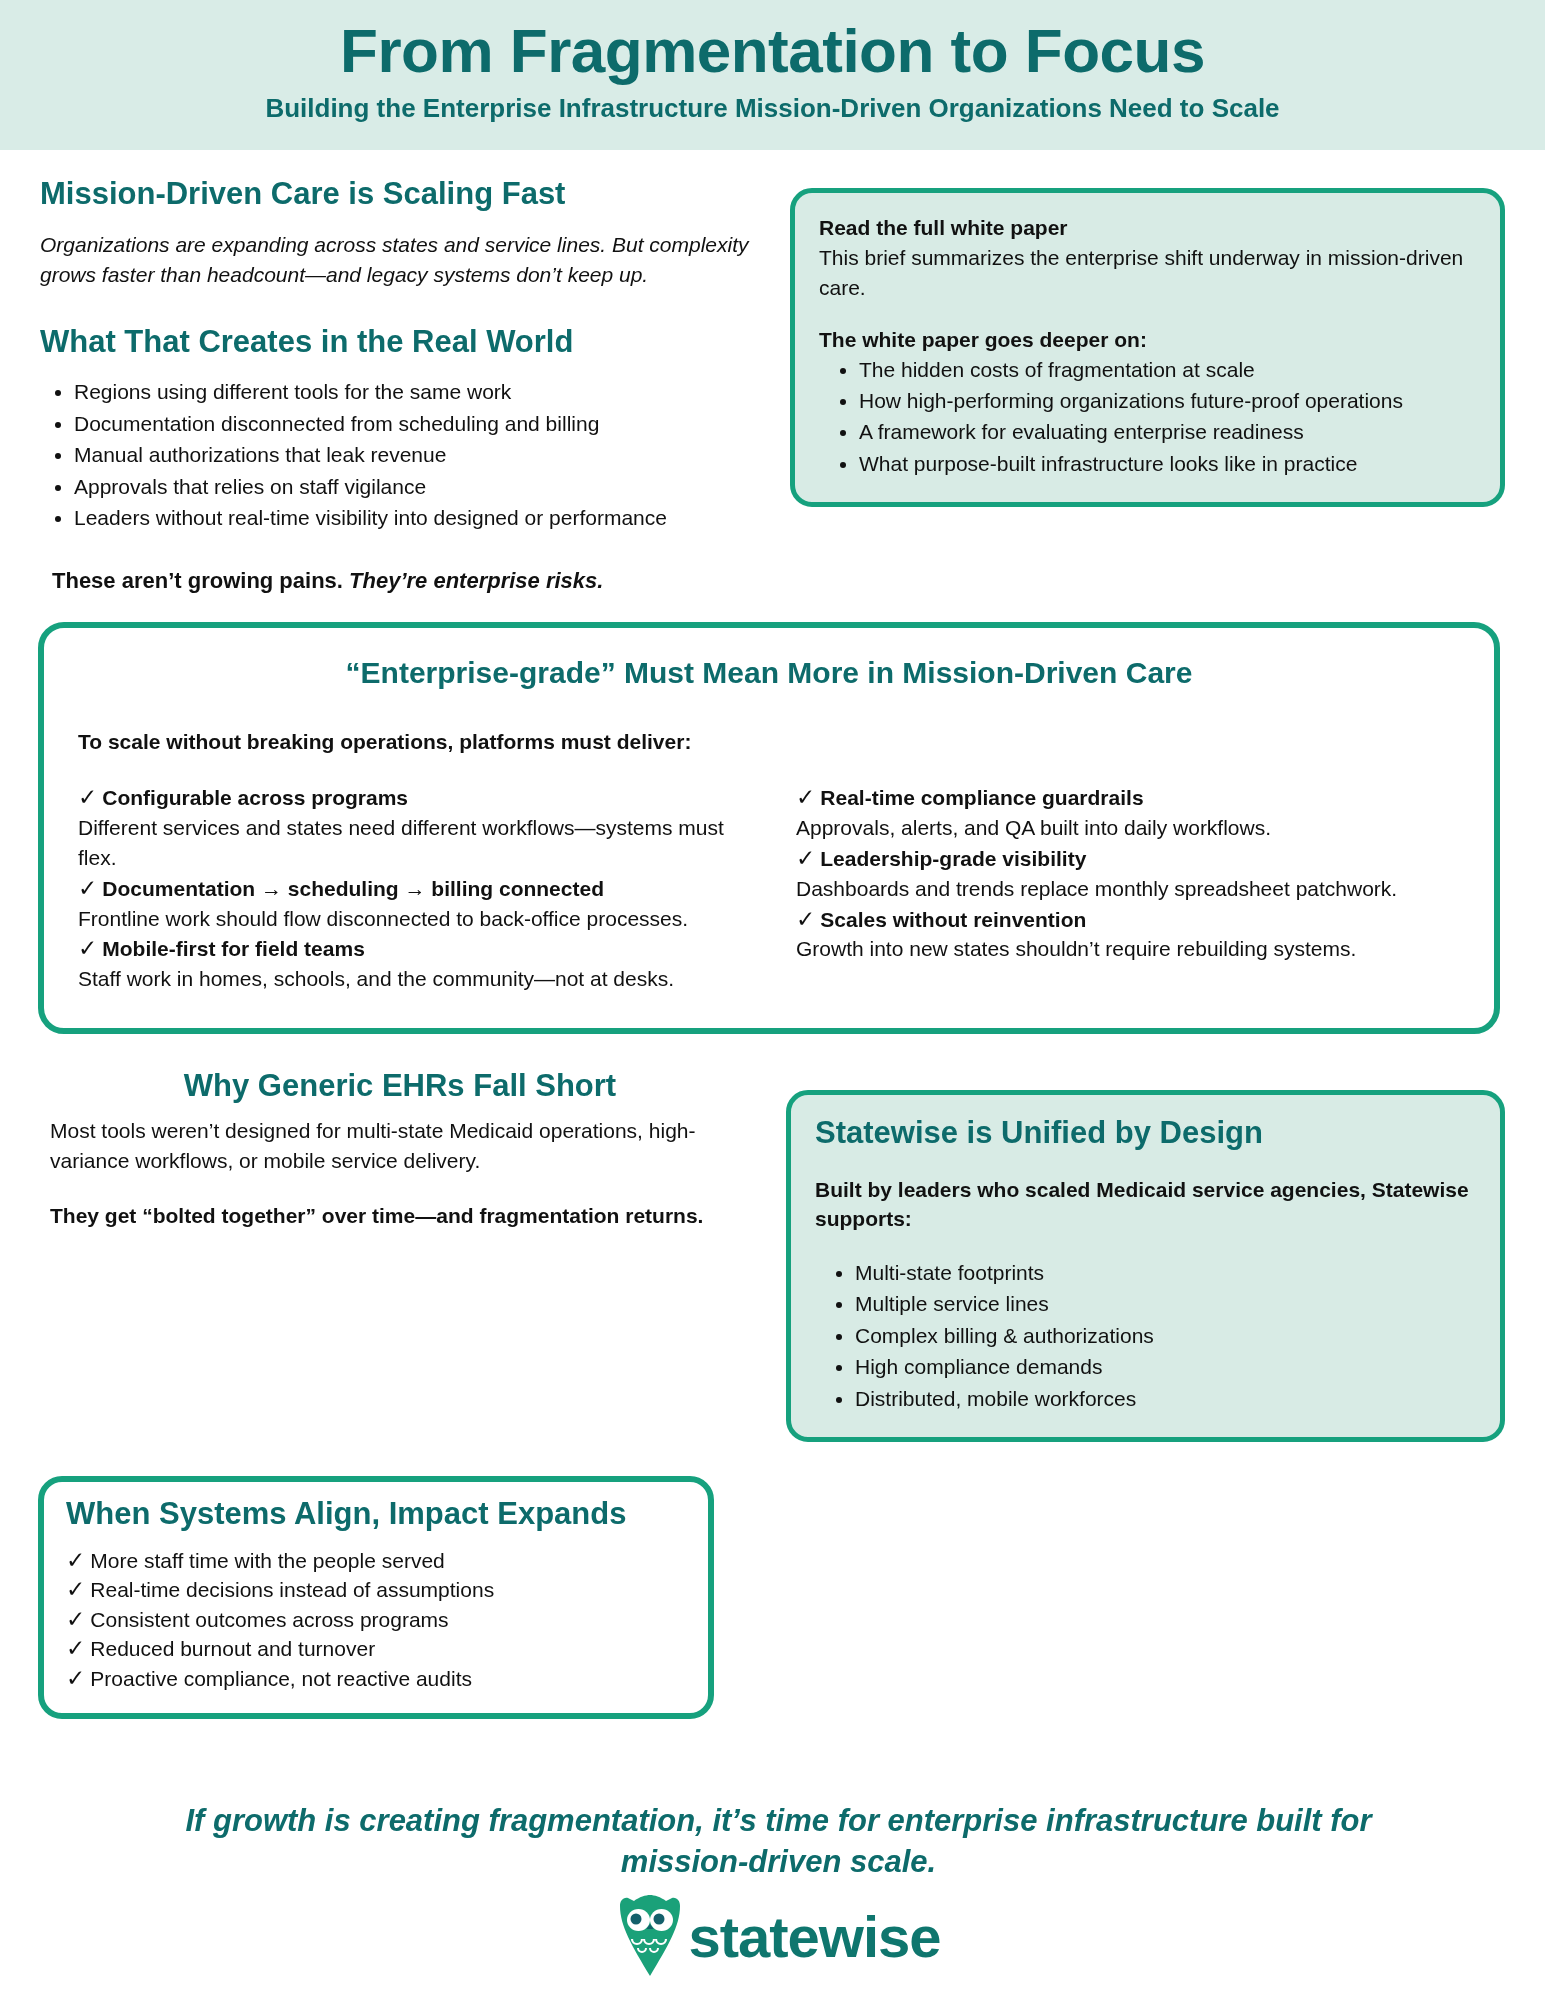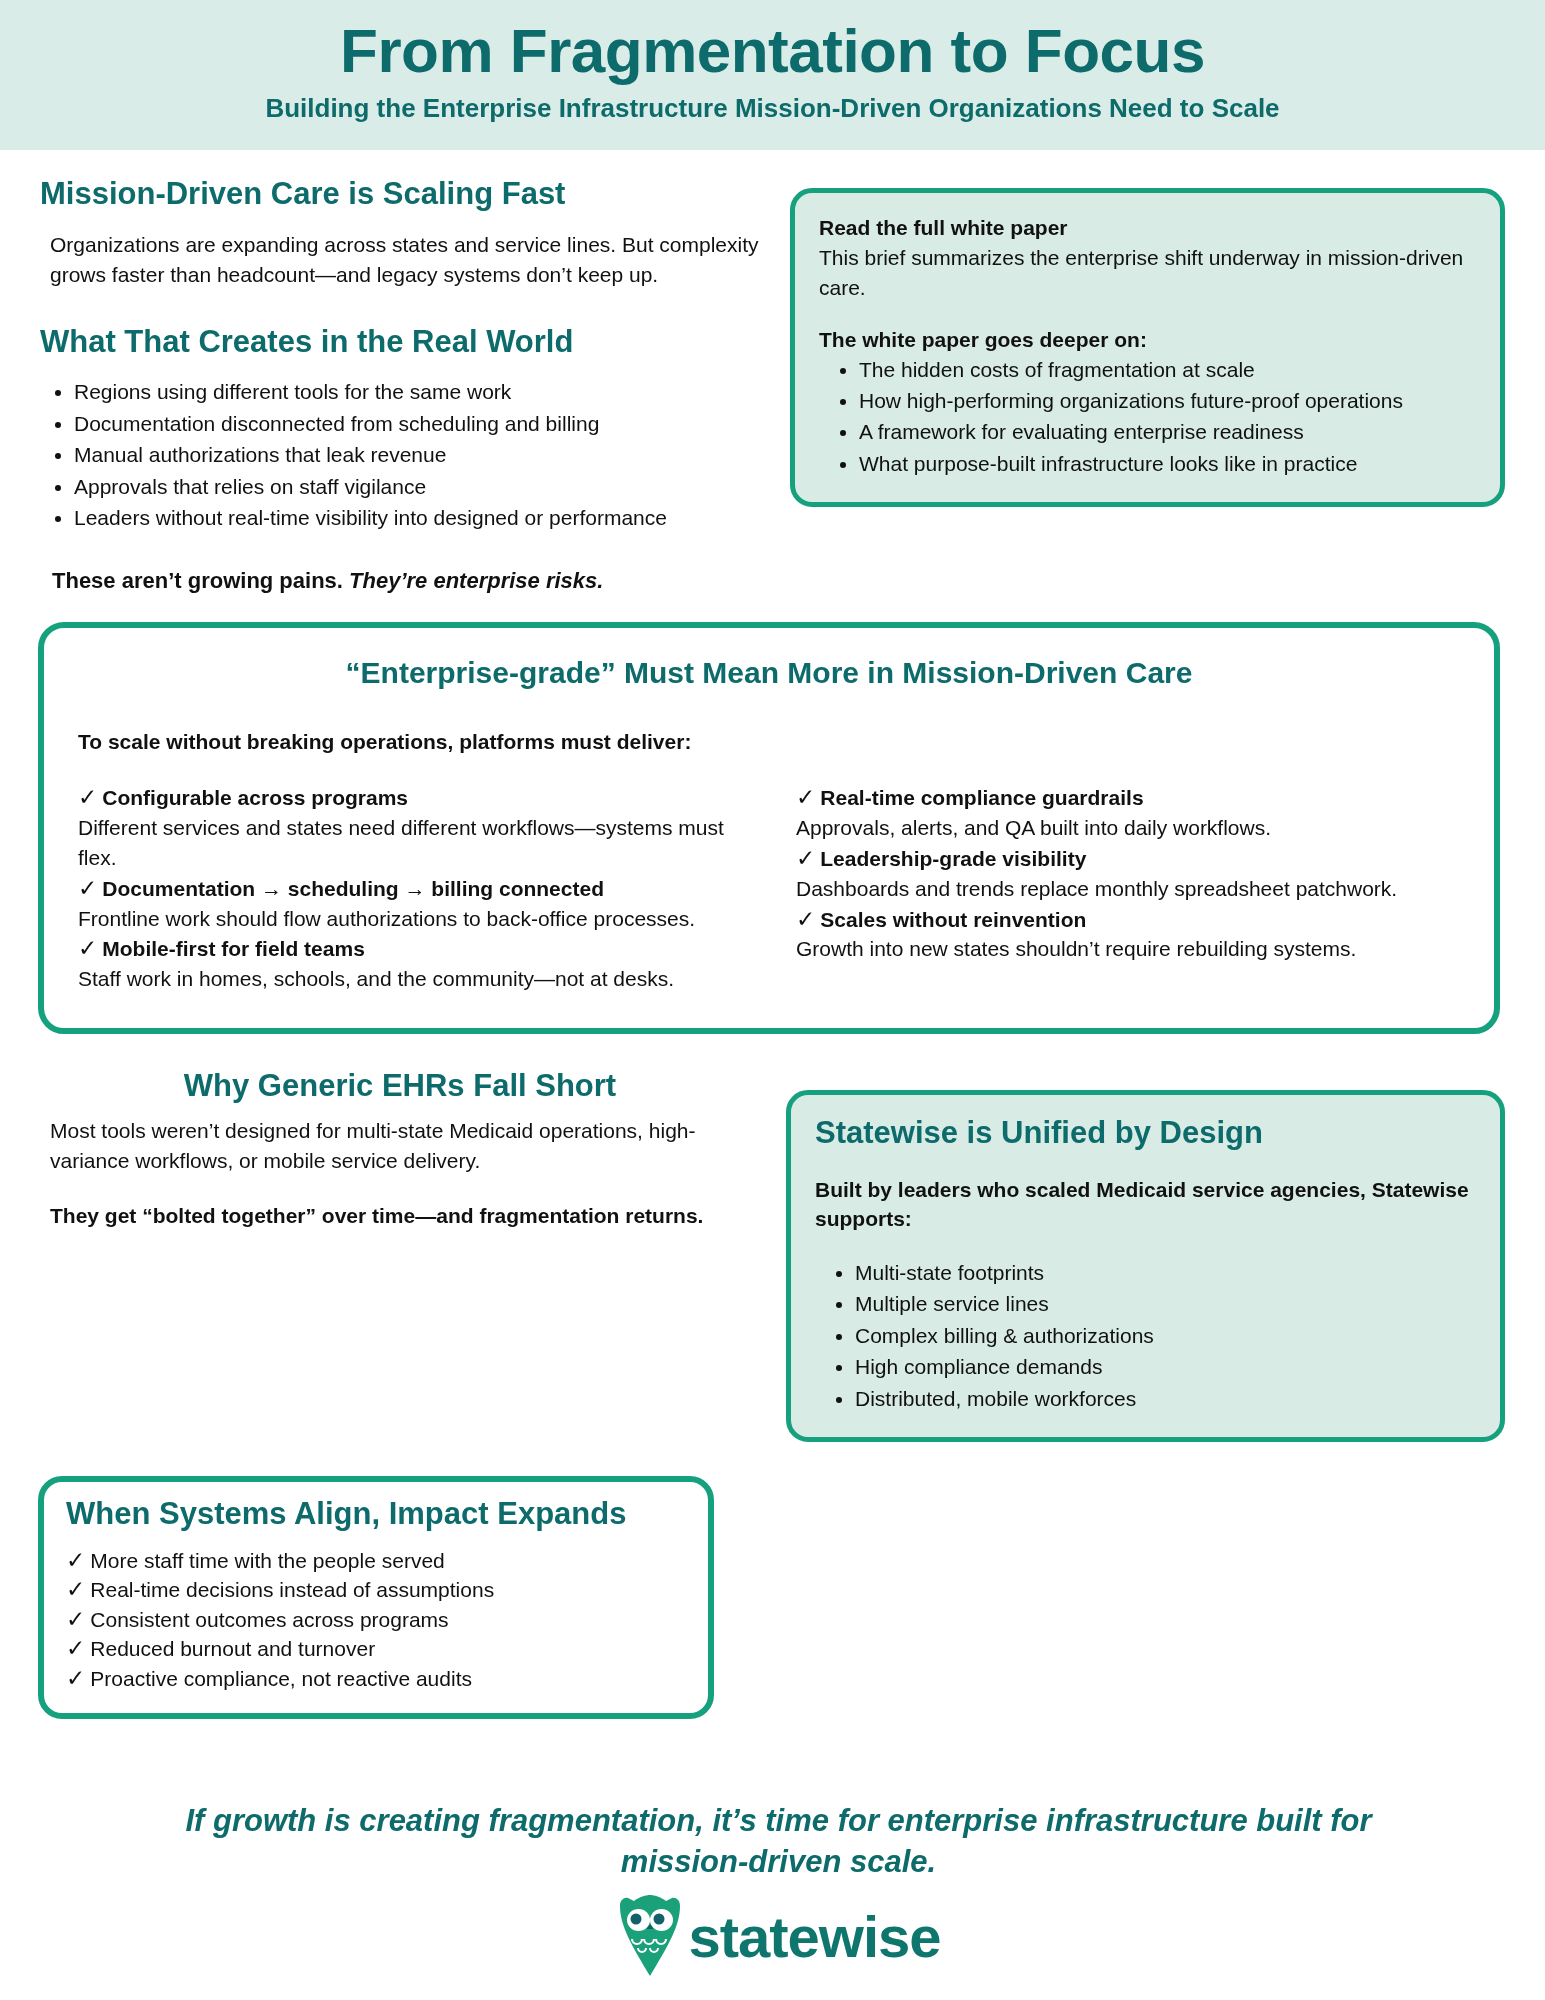--- a/index.html
+++ b/index.html
@@ -65,21 +65,21 @@
 
   
   .sec1 {
     display: flex;
     padding: 26px 40px 0 40px;
     gap: 30px;
   }
   .sec1-left { width: 720px; flex: 0 0 720px; }
   .sec1-right { flex: 1; padding-top: 12px; }
 
-  .sec1-left .intro { margin-left: 10px; margin-bottom: 34px; }
+  .sec1-left .intro { margin-left: 0; margin-bottom: 34px; font-style: italic; }
   .sec1-left .h2.second { margin-top: 0; }
   .sec1-left ul.bullets { margin-top: 4px; }
 
   
   .box-mint {
     background: #d8ebe5;
     border: 5px solid #16a17e;
     border-radius: 22px;
     padding: 20px 24px 22px 24px;
   }
@@ -262,21 +262,21 @@
 
 <div class="box-white enterprise">
   <div class="enterprise-title">“Enterprise-grade” Must Mean More in Mission-Driven Care</div>
   <div class="enterprise-lead">To scale without breaking operations, platforms must deliver:</div>
 
   <div class="enterprise-cols">
     <div class="enterprise-col">
       <p class="feat-head"><span class="chk">✓</span><span>Configurable across programs</span></p>
       <p class="feat-desc">Different services and states need different workflows—systems must flex.</p>
       <p class="feat-head"><span class="chk">✓</span><span>Documentation → scheduling → billing connected</span></p>
-      <p class="feat-desc">Frontline work should flow authorizations to back-office processes.</p>
+      <p class="feat-desc">Frontline work should flow disconnected to back-office processes.</p>
       <p class="feat-head"><span class="chk">✓</span><span>Mobile-first for field teams</span></p>
       <p class="feat-desc">Staff work in homes, schools, and the community—not at desks.</p>
     </div>
 
     <div class="enterprise-col">
       <p class="feat-head"><span class="chk">✓</span><span>Real-time compliance guardrails</span></p>
       <p class="feat-desc">Approvals, alerts, and QA built into daily workflows.</p>
       <p class="feat-head"><span class="chk">✓</span><span>Leadership-grade visibility</span></p>
       <p class="feat-desc">Dashboards and trends replace monthly spreadsheet patchwork.</p>
       <p class="feat-head"><span class="chk">✓</span><span>Scales without reinvention</span></p>

